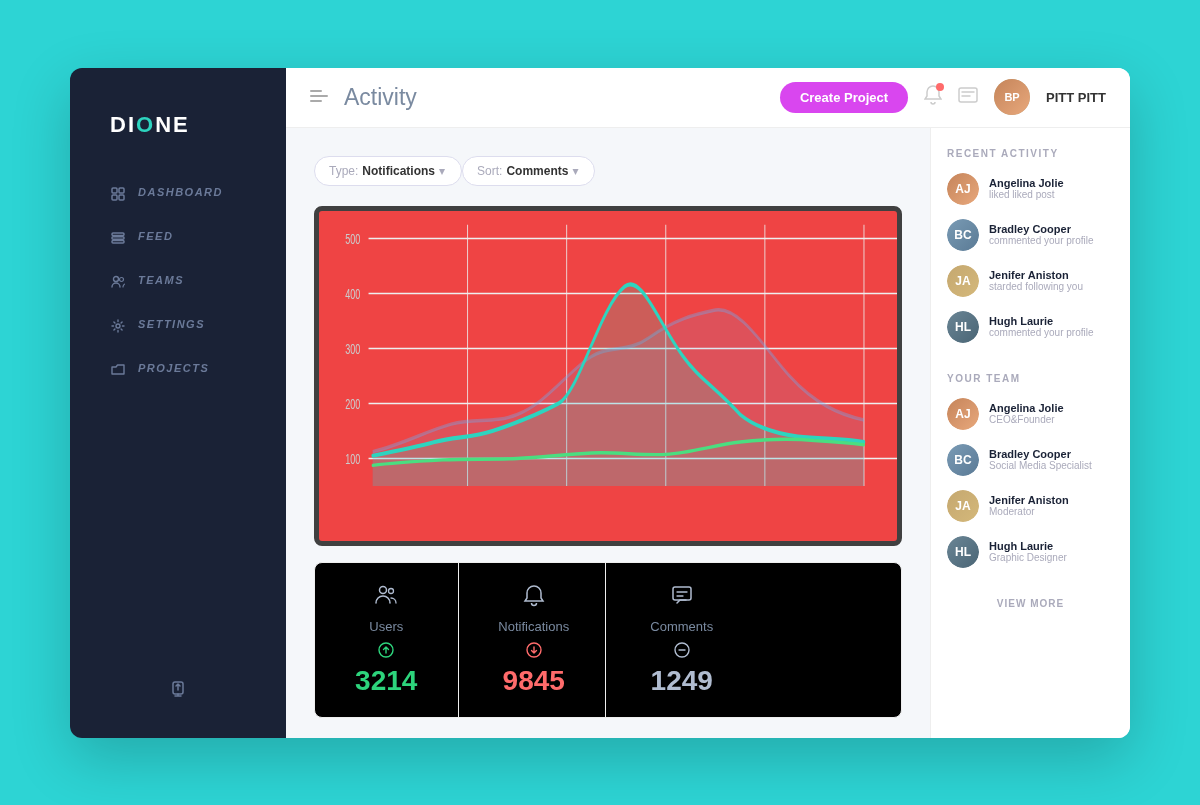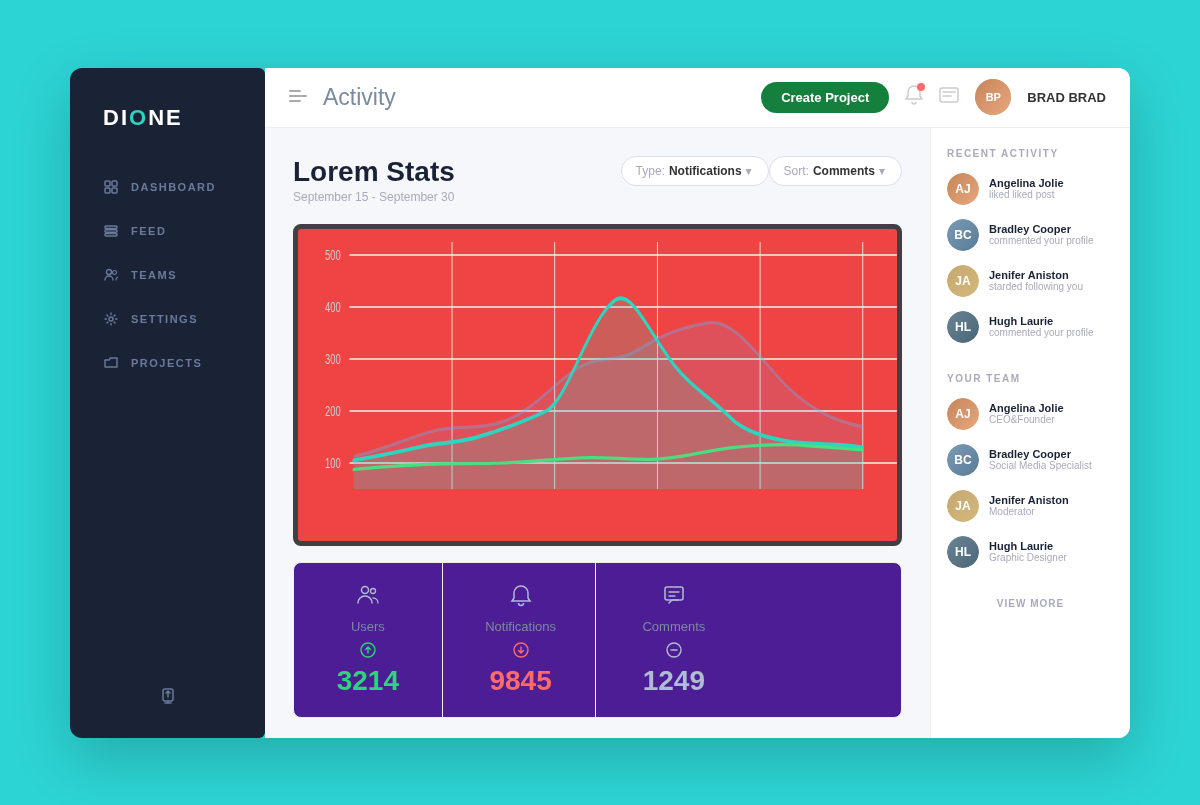--- a/index.html
+++ b/index.html
@@ -14,54 +14,54 @@
     .app-wrapper {
       width: 1060px;
       height: 670px;
       display: flex;
       border-radius: 12px;
       overflow: hidden;
       box-shadow: 0 20px 60px rgba(0,0,0,0.2);
     }
     
     .sidebar {
-      width: 195px;
+      width: 216px;
       background: #1a2236;
       display: flex;
       flex-direction: column;
-      padding: 9px;
+      padding: 16px;
       flex-shrink: 0;
-      border-radius: 6px;
     }
     .sidebar-logo {
       padding: 28px 24px 24px;
       color: white;
       font-size: 22px;
       font-weight: 700;
       letter-spacing: 2px;
     }
     .sidebar-logo span { color: #2dd4bf; }
     .sidebar-nav {
       flex: 1;
       display: flex;
       flex-direction: column;
       padding: 10px 0;
     }
     .nav-item {
       display: flex;
-      align-items: center;
+      align-items: flex-start;
       gap: 12px;
       padding: 14px 24px;
       color: #6b7a99;
       font-size: 11px;
       font-weight: 600;
       letter-spacing: 1.5px;
       text-transform: uppercase;
       cursor: pointer;
       transition: all 0.2s;
+      font-style: italic;
     }
     .nav-item.active { color: #2dd4bf; }
     .nav-icon {
       width: 16px;
       height: 16px;
       display: flex;
       align-items: center;
       justify-content: center;
       flex-shrink: 0;
     }
@@ -100,21 +100,21 @@
       font-weight: 300;
       color: #7a8aa0;
       flex: 1;
     }
     .header-actions {
       display: flex;
       align-items: center;
       gap: 16px;
     }
     .btn-create {
-      background: #15803d;
+      background: #d946ef;
       color: white;
       border: none;
       border-radius: 20px;
       padding: 8px 20px;
       font-size: 13px;
       font-weight: 600;
       cursor: pointer;
     }
     .header-icon {
       color: #aaa;
@@ -204,21 +204,21 @@
     }
     .chart-svg {
       width: 100%;
       height: 100%;
     }
     
     .stat-cards {
       display: grid;
       grid-template-columns: repeat(4, 1fr);
       gap: 4px;
-      background: #4c1d95;
+      background: #000000;
       border-radius: 8px;
       border: 1px solid #eee;
       margin-top: 16px;
       overflow: hidden;
     }
     .stat-card {
       padding: 20px 16px;
       display: flex;
       flex-direction: column;
       align-items: center;
@@ -417,32 +417,28 @@
         </div>
         <div class="header-icon">
           <svg width="20" height="16" viewBox="0 0 20 16" fill="none">
             <rect x="1" y="1" width="18" height="14" rx="2" stroke="#ccc" stroke-width="1.5"></rect>
             <path d="M4 5h12M4 9h8" stroke="#ccc" stroke-width="1.5" stroke-linecap="round"></path>
           </svg>
         </div>
         <div class="user-avatar">
           <div class="avatar-face av5" style="font-size:11px;">BP</div>
         </div>
-        <span class="user-name">BRAD BRAD</span>
+        <span class="user-name">PITT PITT</span>
       </div>
     </header>
 
     <div class="content">
       <div class="main-content">
 
         <div class="stats-header">
-          <div class="stats-title-group">
-            <h2 class="stats-title">Lorem Stats</h2>
-            <div class="stats-date">September 15 - September 30</div>
-          </div>
           <div class="stats-controls">
             <div class="select-box">
               <span class="label">Type:</span>
               <span class="value">Notifications</span>
               <span style="color:#aab;">▾</span>
             </div>
             <div class="select-box">
               <span class="label">Sort:</span>
               <span class="value">Comments</span>
               <span style="color:#aab;">▾</span>

